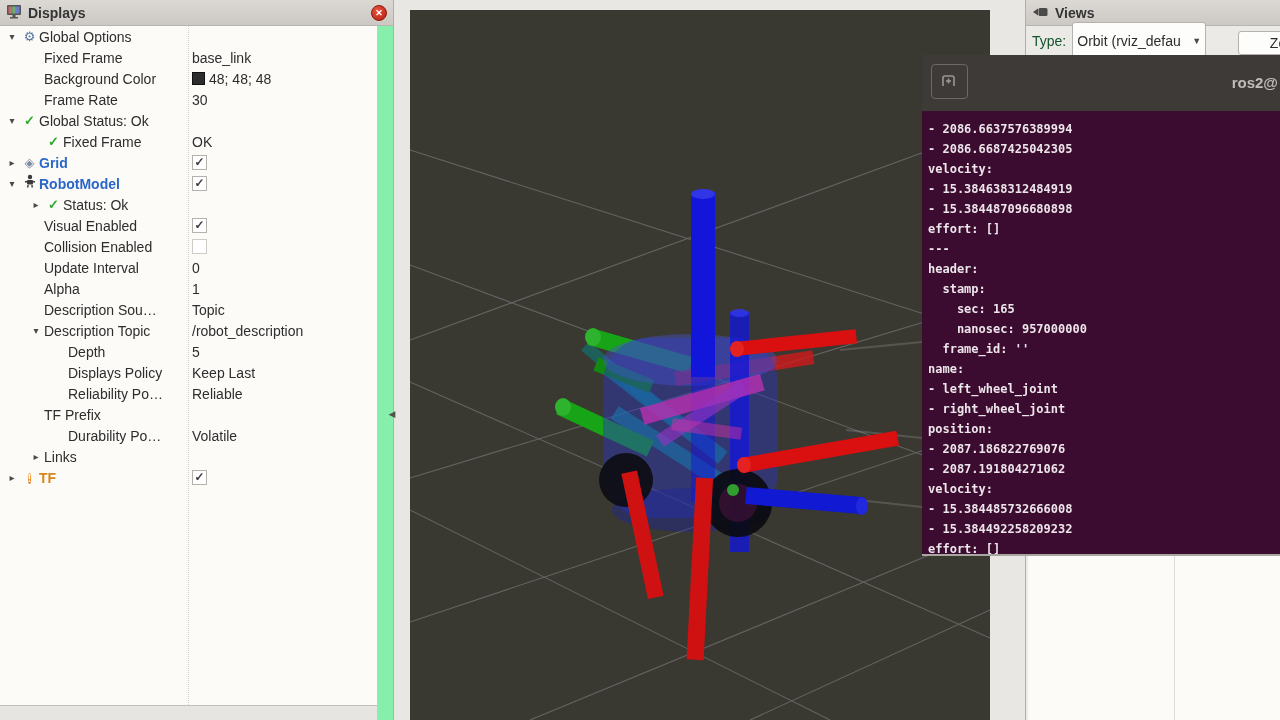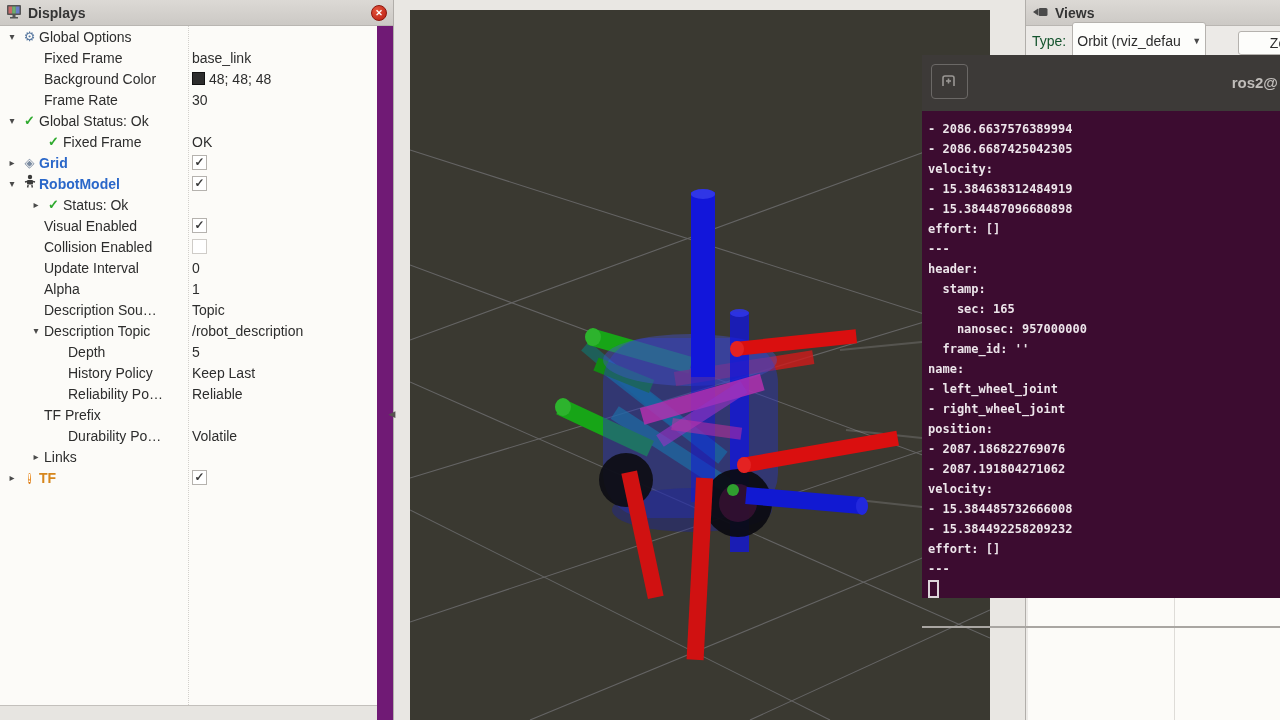--- a/index.html
+++ b/index.html
@@ -8,21 +8,21 @@
     position:relative;
     background:#e9e7e3;
     font-family:"Liberation Sans", sans-serif;
     color:#2d2d2d;
     font-size:14px;
   }
 
   
   .displays-panel {
     position:absolute; left:0; top:0; width:394px; height:720px;
-    background:#701a75; border-right:1px solid #b1aeaa;
+    background:#86efac; border-right:1px solid #b1aeaa;
   }
   .panel-titlebar {
     height:26px; background:linear-gradient(#dcd9d5,#ccc9c5);
     display:flex; align-items:center; padding:0 6px; gap:6px;
     border-bottom:1px solid #b9b6b2;
   }
   .panel-title { font-weight:bold; color:#343434; }
   .spacer { flex:1; }
   .close-btn {
     width:16px; height:16px; border-radius:50%;
@@ -95,21 +95,21 @@
     text-align:center; line-height:22px;
   }
   .views-list {
     position:absolute; left:2px; top:58px; width:253px; bottom:0;
     background:#fcfbf8; border-top:1px solid #c3c0bc;
   }
   .views-list-divider { position:absolute; left:146px; top:0; bottom:0; border-left:1px solid #dedcd8; }
 
   
   .terminal {
-    position:absolute; left:922px; top:55px; width:358px; height:573px;
+    position:absolute; left:922px; top:55px; width:358px; height:501px;
     border-bottom:2px solid #a9a6a2; overflow:hidden;
   }
   .term-titlebar {
     height:56px; background:#3d3a38; position:relative;
     display:flex; align-items:center;
   }
   .newtab-btn {
     position:absolute; left:9px; top:9px; width:37px; height:35px;
     border:1px solid #6b6866; border-radius:4px;
   }
@@ -267,21 +267,21 @@
       </div>
       <div class="tree-row">
         <span class="tree-arrow" style="margin-left: 52px;"></span>
         <span class="tree-label">Depth</span>
         <span class="row-value">
           <span>5</span>
         </span>
       </div>
       <div class="tree-row">
         <span class="tree-arrow" style="margin-left: 52px;"></span>
-        <span class="tree-label">History Policy</span>
+        <span class="tree-label">Displays Policy</span>
         <span class="row-value">
           <span>Keep Last</span>
         </span>
       </div>
       <div class="tree-row">
         <span class="tree-arrow" style="margin-left: 52px;"></span>
         <span class="tree-label">Reliability Po…</span>
         <span class="row-value">
           <span>Reliable</span>
         </span>

